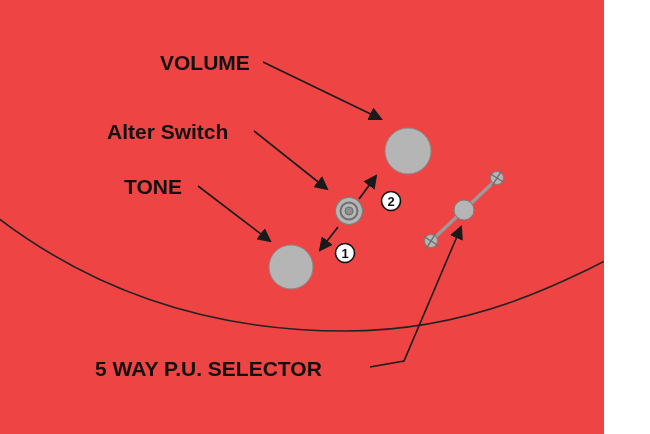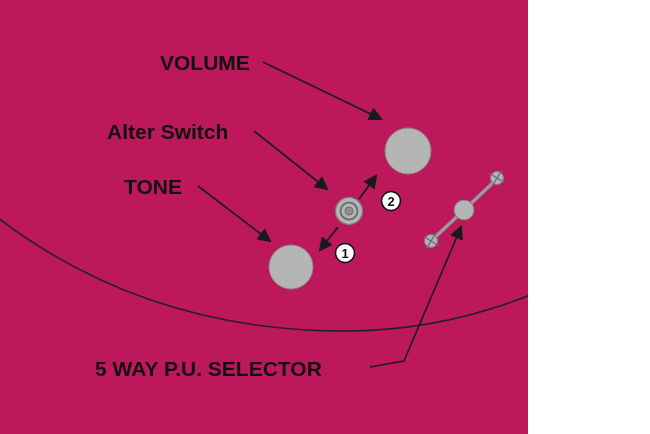--- a/index.html
+++ b/index.html
@@ -2,23 +2,23 @@
 <html><head>
 <meta charset="utf-8">
 <style>
   html, body {
     margin: 0;
     padding: 0;
     background: #ffffff;
   }
   .stage {
     position: relative;
-    width: 528px;
+    width: 604px;
     height: 434px;
-    background: #be185d;
+    background: #ef4444;
     overflow: hidden;
   }
   svg { display: block; }
   .label {
     font-family: "Liberation Sans", sans-serif;
     font-weight: bold;
     font-size: 21px;
     fill: #111111;
   }
   .badge-num {

